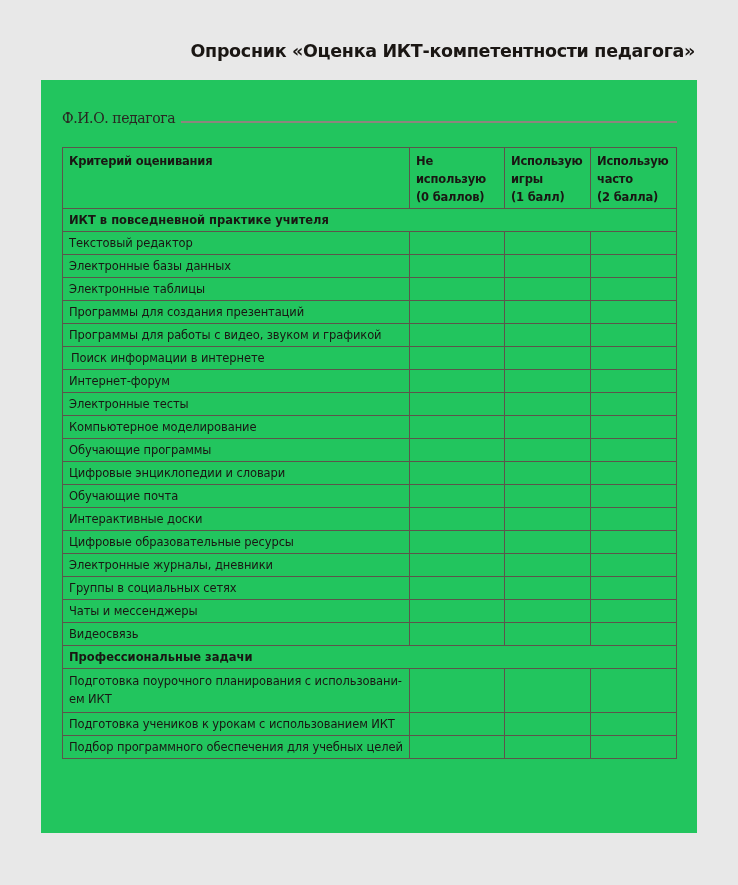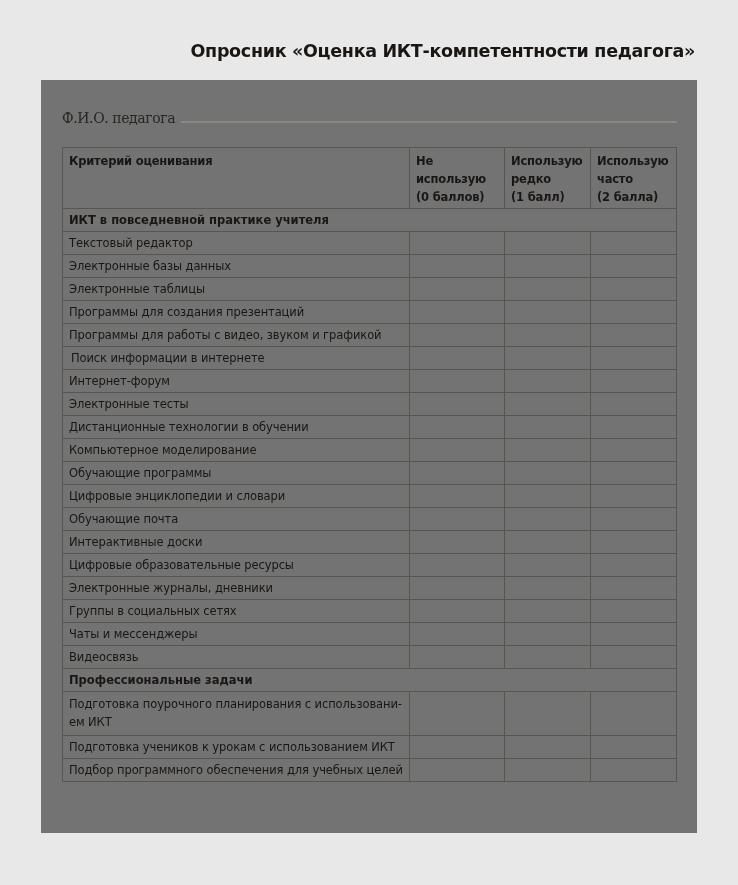--- a/index.html
+++ b/index.html
@@ -18,21 +18,21 @@
     font-weight: bold;
     font-size: 17.5px;
     letter-spacing: -0.3px;
     color: #1a1613;
     white-space: nowrap;
   }
   .panel {
     position: absolute;
     left: 41px; top: 80px;
     width: 656px; height: 753px;
-    background: #737373;
+    background: #22c55e;
   }
   .name-line {
     position: absolute;
     left: 21px; top: 27px;
     width: 615px;
     display: flex; align-items: flex-end;
   }
   .name-label {
     font-family: "DejaVu Serif", serif;
     font-size: 14px;
@@ -105,21 +105,21 @@
       <tr id="header-row">
           <th>
             <div>Критерий оценивания</div>
           </th>
           <th>
             <div>Не использую</div>
             <div>(0 баллов)</div>
           </th>
           <th>
             <div>Использую</div>
-            <div>редко</div>
+            <div>игры</div>
             <div>(1 балл)</div>
           </th>
           <th>
             <div>Использую</div>
             <div>часто</div>
             <div>(2 балла)</div>
           </th>
         </tr>
     </thead>
     <tbody id="survey-body">
@@ -168,26 +168,20 @@
           <td class="answer-cell"></td>
           <td class="answer-cell"></td>
         </tr>
         <tr class="item">
           <td class="crit" style="white-space: pre-line;">Электронные тесты</td>
           <td class="answer-cell"></td>
           <td class="answer-cell"></td>
           <td class="answer-cell"></td>
         </tr>
         <tr class="item">
-          <td class="crit" style="white-space: pre-line;">Дистанционные технологии в обучении</td>
-          <td class="answer-cell"></td>
-          <td class="answer-cell"></td>
-          <td class="answer-cell"></td>
-        </tr>
-        <tr class="item">
           <td class="crit" style="white-space: pre-line;">Компьютерное моделирование</td>
           <td class="answer-cell"></td>
           <td class="answer-cell"></td>
           <td class="answer-cell"></td>
         </tr>
         <tr class="item">
           <td class="crit" style="white-space: pre-line;">Обучающие программы</td>
           <td class="answer-cell"></td>
           <td class="answer-cell"></td>
           <td class="answer-cell"></td>

